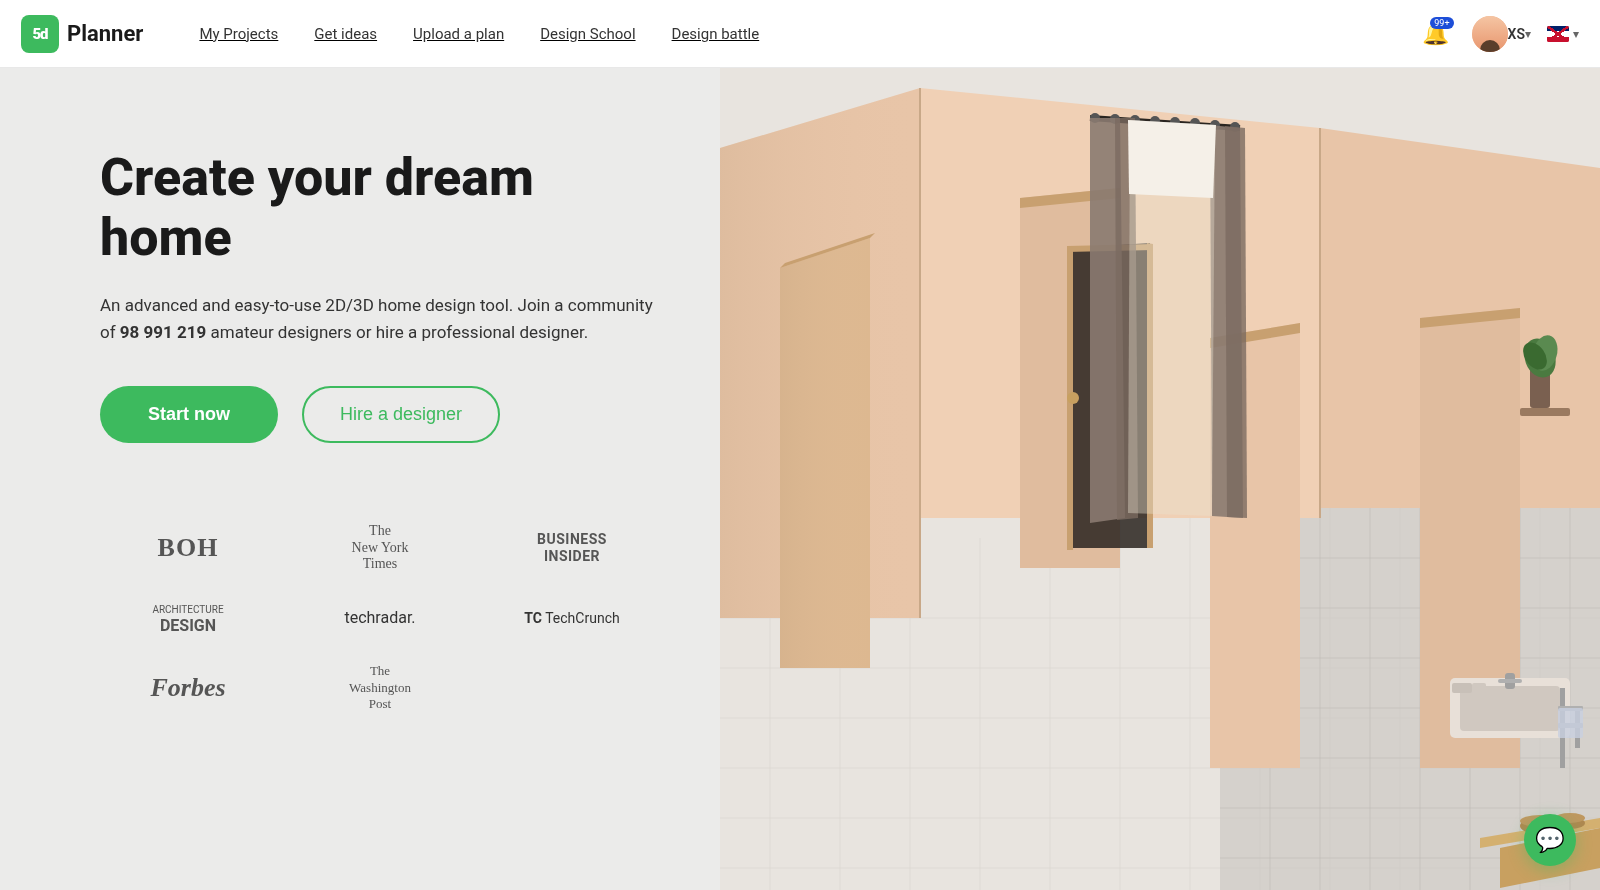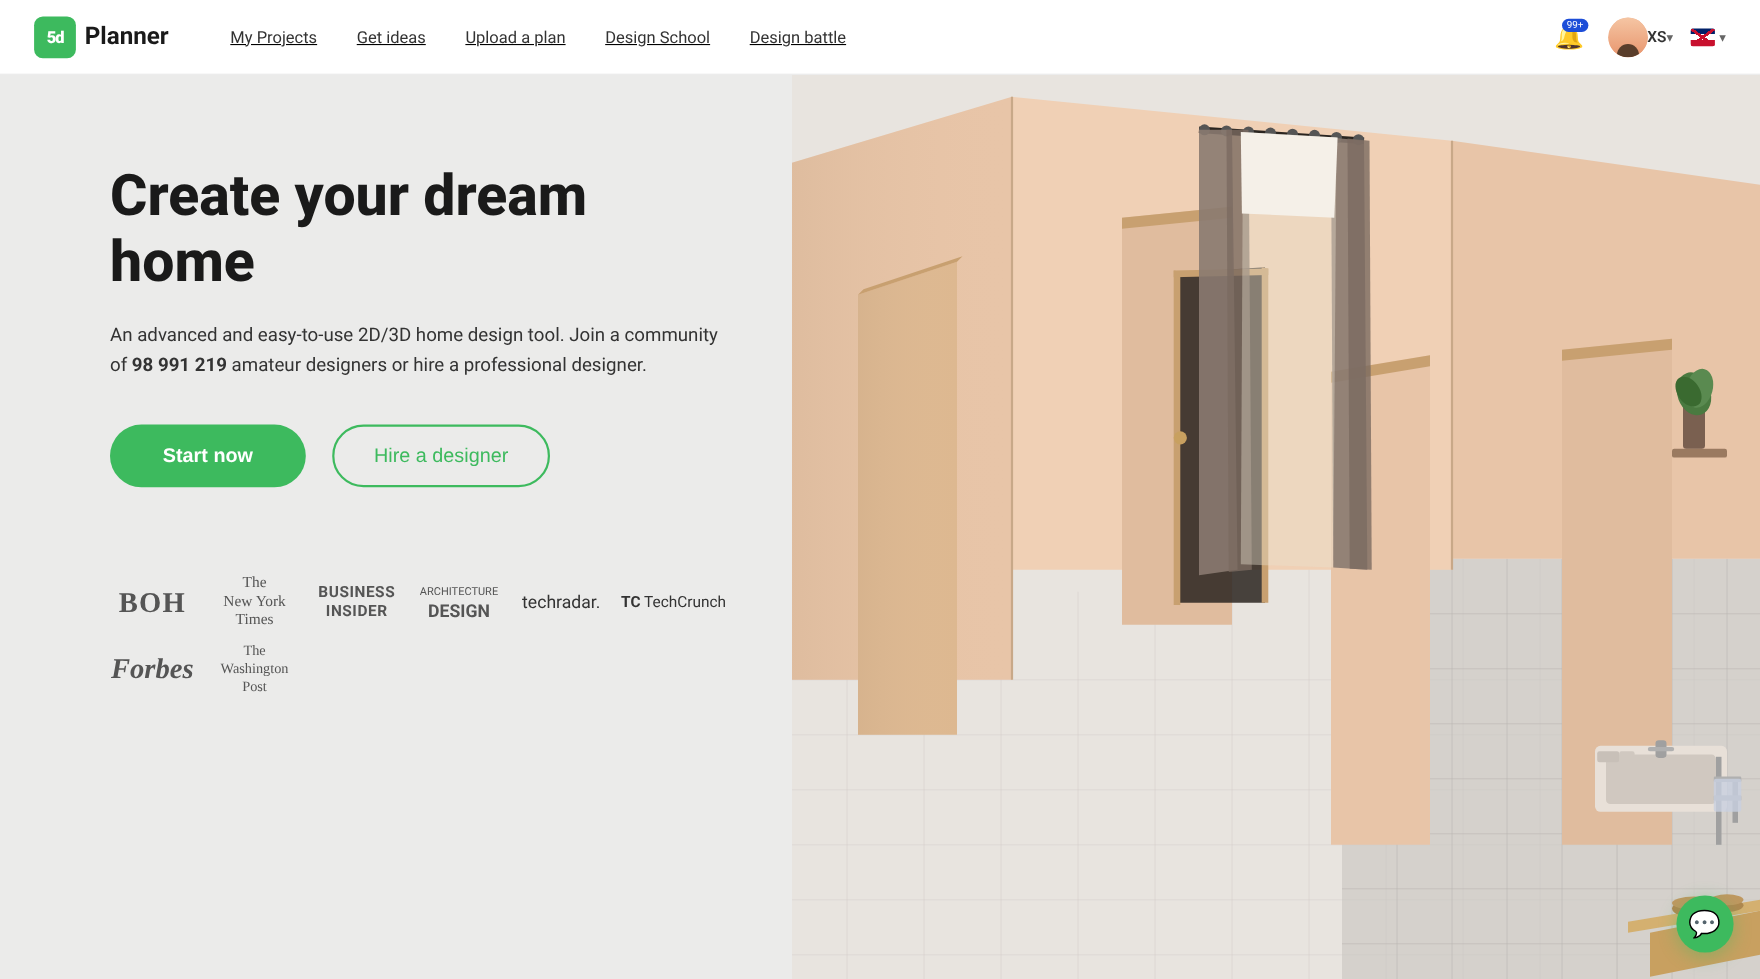--- a/index.html
+++ b/index.html
@@ -2,21 +2,21 @@
 <html><head>
   <meta charset="utf-8">
   <style>
     * { margin: 0; padding: 0; box-sizing: border-box; }
     body { font-family: -apple-system, BlinkMacSystemFont, 'Segoe UI', Roboto, sans-serif; background: #f0eeeb; width: 1600px; height: 890px; overflow: hidden; }
 
     
     .header {
       display: flex; align-items: center;
       background: #fff;
-      padding: 0 31px;
+      padding: 0 21px;
       height: 68px;
       border-bottom: 1px solid #e8e8e8;
       position: relative; z-index: 10;
     }
     .logo-area {
       display: flex; align-items: center; gap: 8px;
       margin-right: 40px; cursor: pointer;
     }
     .logo-icon {
       background: #3dba5e;
@@ -172,22 +172,22 @@
       padding: 16px 36px;
       font-size: 18px;
       font-weight: 500;
       cursor: pointer;
       white-space: nowrap;
     }
 
     
     .press-section {
       display: grid;
-      grid-template-columns: repeat(6, 1fr);
-      gap: 10px 16px;
+      grid-template-columns: repeat(3, 1fr);
+      gap: 20px 16px;
       max-width: 560px;
     }
     .press-logo {
       display: flex; align-items: center; justify-content: center;
       height: 50px;
     }
     .press-logo-text {
       font-size: 20px;
       color: #555;
       font-weight: 400;

